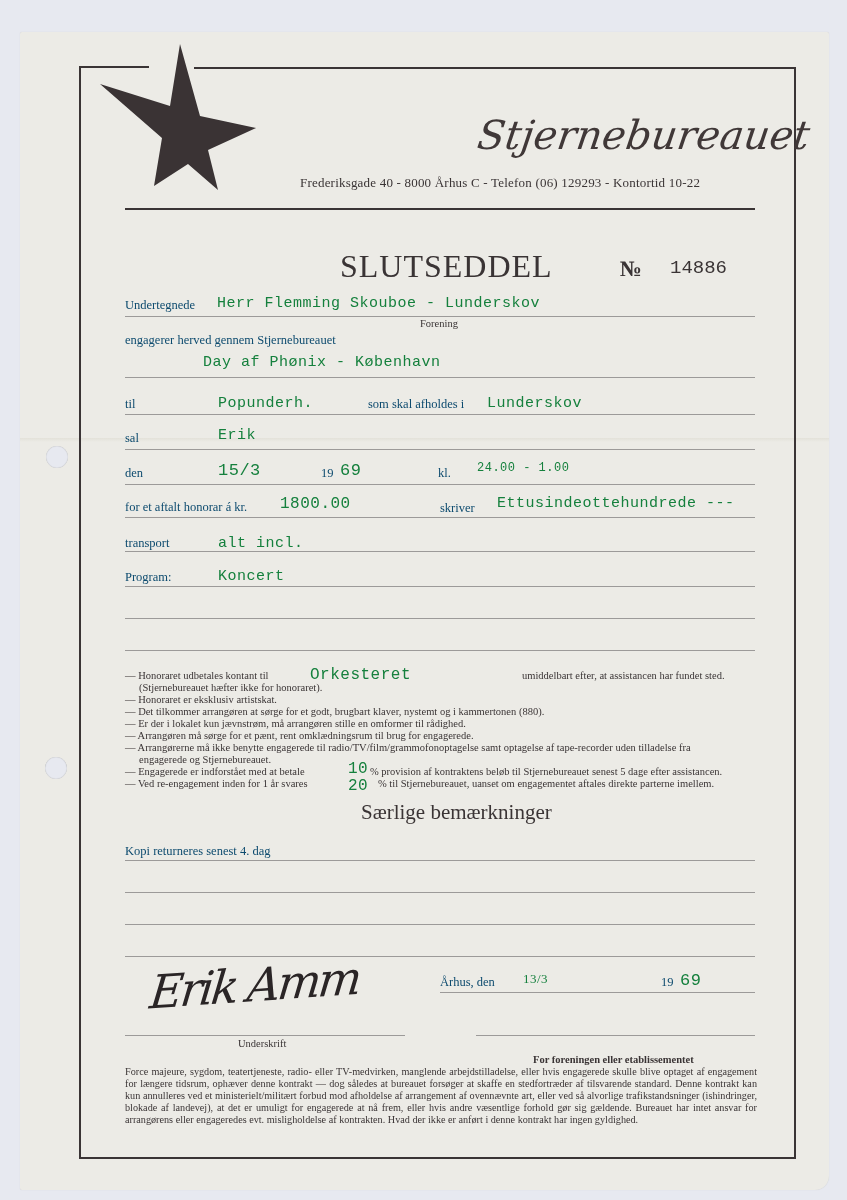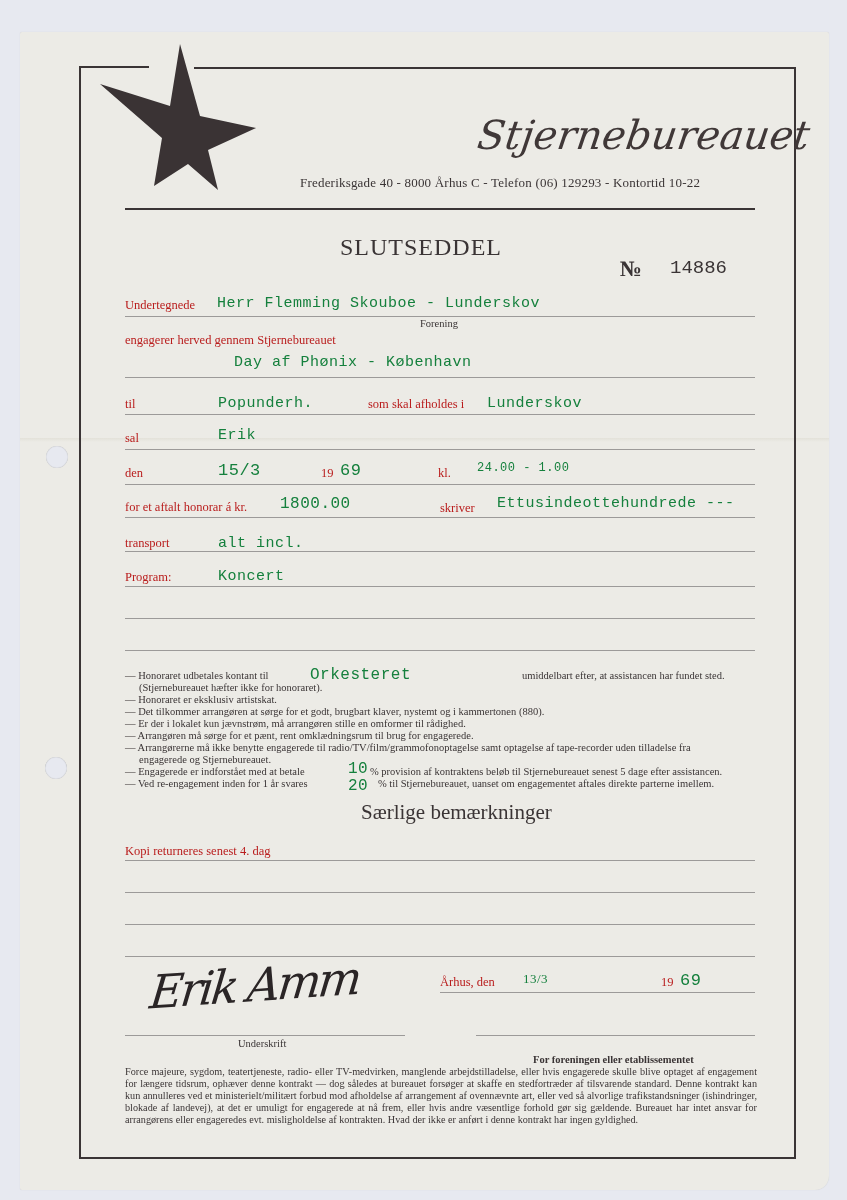--- a/index.html
+++ b/index.html
@@ -29,25 +29,25 @@
   .frame-top-a { position:absolute; left:79px; top:66px; width:70px; height:2px; background:#3a3435; }
   .frame-top-b { position:absolute; left:194px; top:67px; width:602px; height:2px; background:#3a3435; }
   .header-rule { position:absolute; left:125px; top:208px; width:630px; height:2px; background:#3a3435; }
   .star { position:absolute; left:96px; top:40px; width:162px; height:150px; }
   .brand {
     position:absolute; left:478px; top:112px; font-family:"DejaVu Serif", serif; font-style:italic;
     font-size:40px; color:#403838; letter-spacing:0px; transform:skewX(-8deg);
   }
   .address { position:absolute; left:300px; top:175px; font-size:13px; color:#3a3435; letter-spacing:0.2px; white-space:nowrap; }
 
-  .title { position:absolute; left:340px; top:234px; font-size:24px; letter-spacing:1px; color:#3a3435; }
+  .title { position:absolute; left:340px; top:248px; font-size:32px; letter-spacing:1px; color:#3a3435; }
   .no-label { position:absolute; left:620px; top:256px; font-size:22px; font-weight:bold; }
   .no-value { position:absolute; left:670px; top:257px; font-family:"Liberation Mono", monospace; font-size:19px; color:#3a3435; }
 
-  .lbl { position:absolute; font-size:12.5px; color:#b91c1c; white-space:nowrap; }
+  .lbl { position:absolute; font-size:12.5px; color:#0c4a6e; white-space:nowrap; }
   .typed { position:absolute; font-family:"Liberation Mono", "DejaVu Sans Mono", monospace; font-size:15px; color:#15803d; white-space:nowrap; letter-spacing:0.5px; }
   .line { position:absolute; height:1px; background:#9c9a99; }
 
   .clause { position:absolute; left:125px; font-size:10.5px; line-height:12px; color:#3a3435; white-space:nowrap; }
   .clause-right { position:absolute; font-size:10.5px; color:#3a3435; white-space:nowrap; }
   .sec-title { position:absolute; left:340px; top:800px; font-size:21px; color:#3a3435;margin-left:21px; }
   .sig {
     position:absolute; left:150px; top:958px; font-family:"DejaVu Serif", serif; font-style:italic;
     font-size:46px; color:#2a2526; transform:rotate(-4deg) skewX(-10deg); letter-spacing:-3px;
   }
@@ -82,21 +82,21 @@
 <div class="title">SLUTSEDDEL</div>
 <div class="no-label">№</div>
 <div class="no-value">14886</div>
 
 <div class="lbl" style="left:125px; top:298px;">Undertegnede</div>
 <div class="typed" style="left:217px; top:295px;">Herr Flemming Skouboe - Lunderskov</div>
 <div class="line" style="left:125px; top:316px; width:630px;"></div>
 <div class="small-lbl" style="left:420px; top:318px;">Forening</div>
 <div class="lbl" style="left:125px; top:333px;">engagerer herved gennem Stjernebureauet</div>
 
-<div class="typed" style="left:234px; top:354px;">Day af Phønix - København</div>
+<div class="typed" style="left:203px; top:354px;">Day af Phønix - København</div>
 <div class="line" style="left:125px; top:377px; width:630px;"></div>
 
 <div class="lbl" style="left:125px; top:397px;">til</div>
 <div class="typed" style="left:218px; top:395px;">Popunderh.</div>
 <div class="lbl" style="left:368px; top:397px;">som skal afholdes i</div>
 <div class="typed" style="left:487px; top:395px;">Lunderskov</div>
 <div class="line" style="left:125px; top:414px; width:630px;"></div>
 
 <div class="lbl" style="left:125px; top:431px;">sal</div>
 <div class="typed" style="left:218px; top:427px;">Erik</div>

